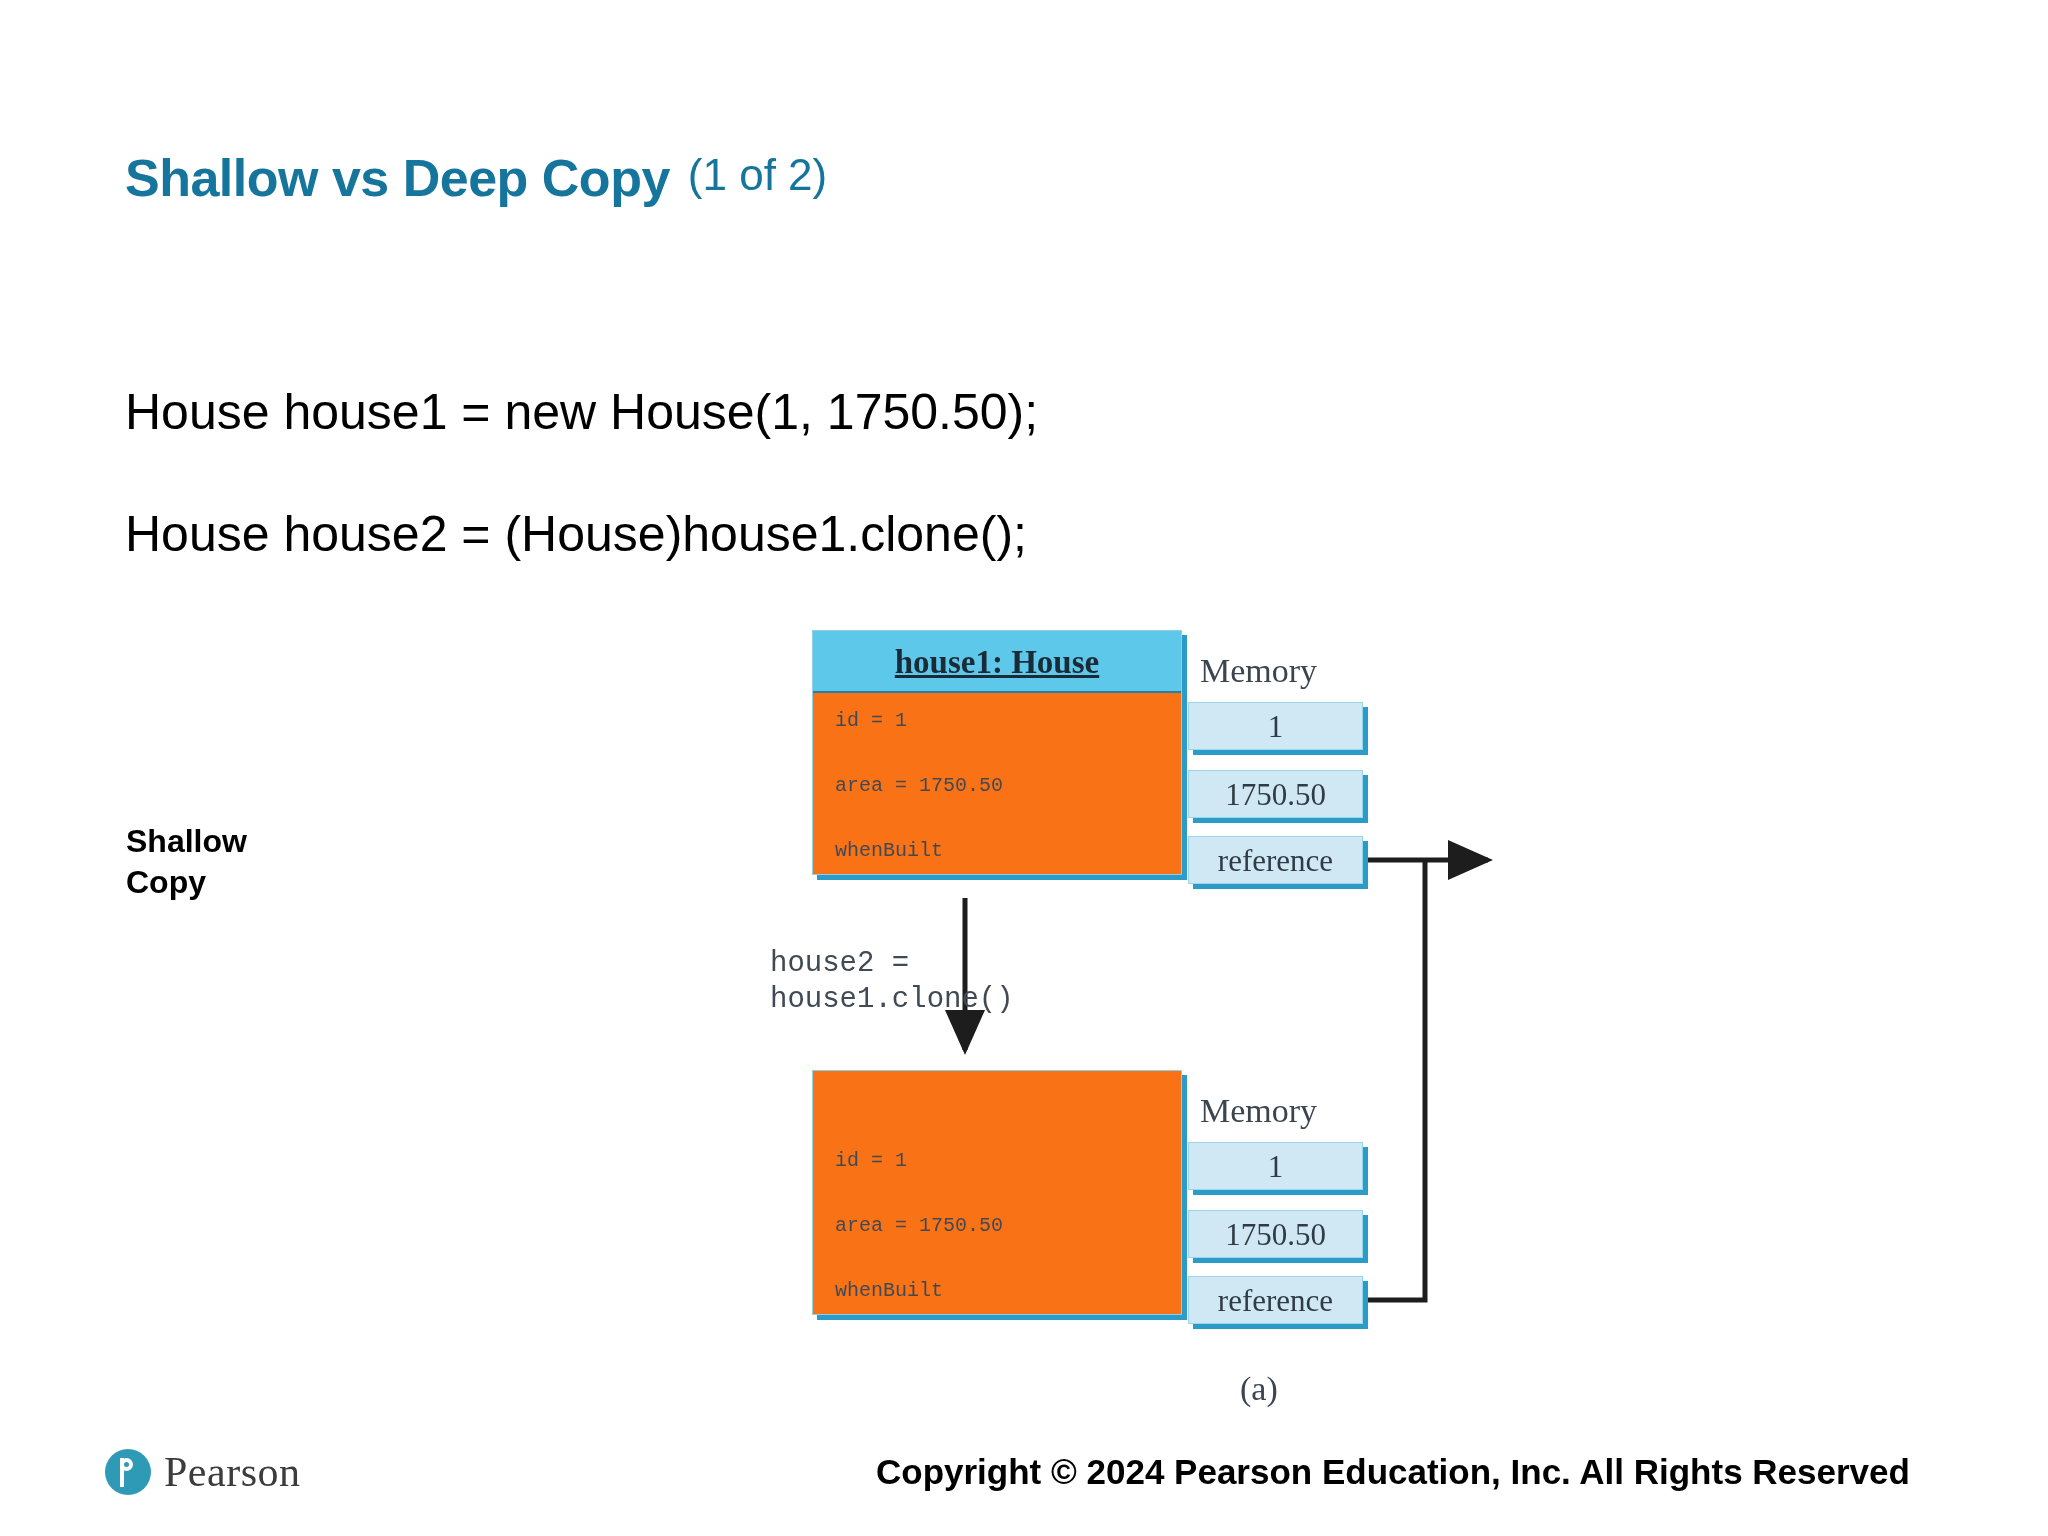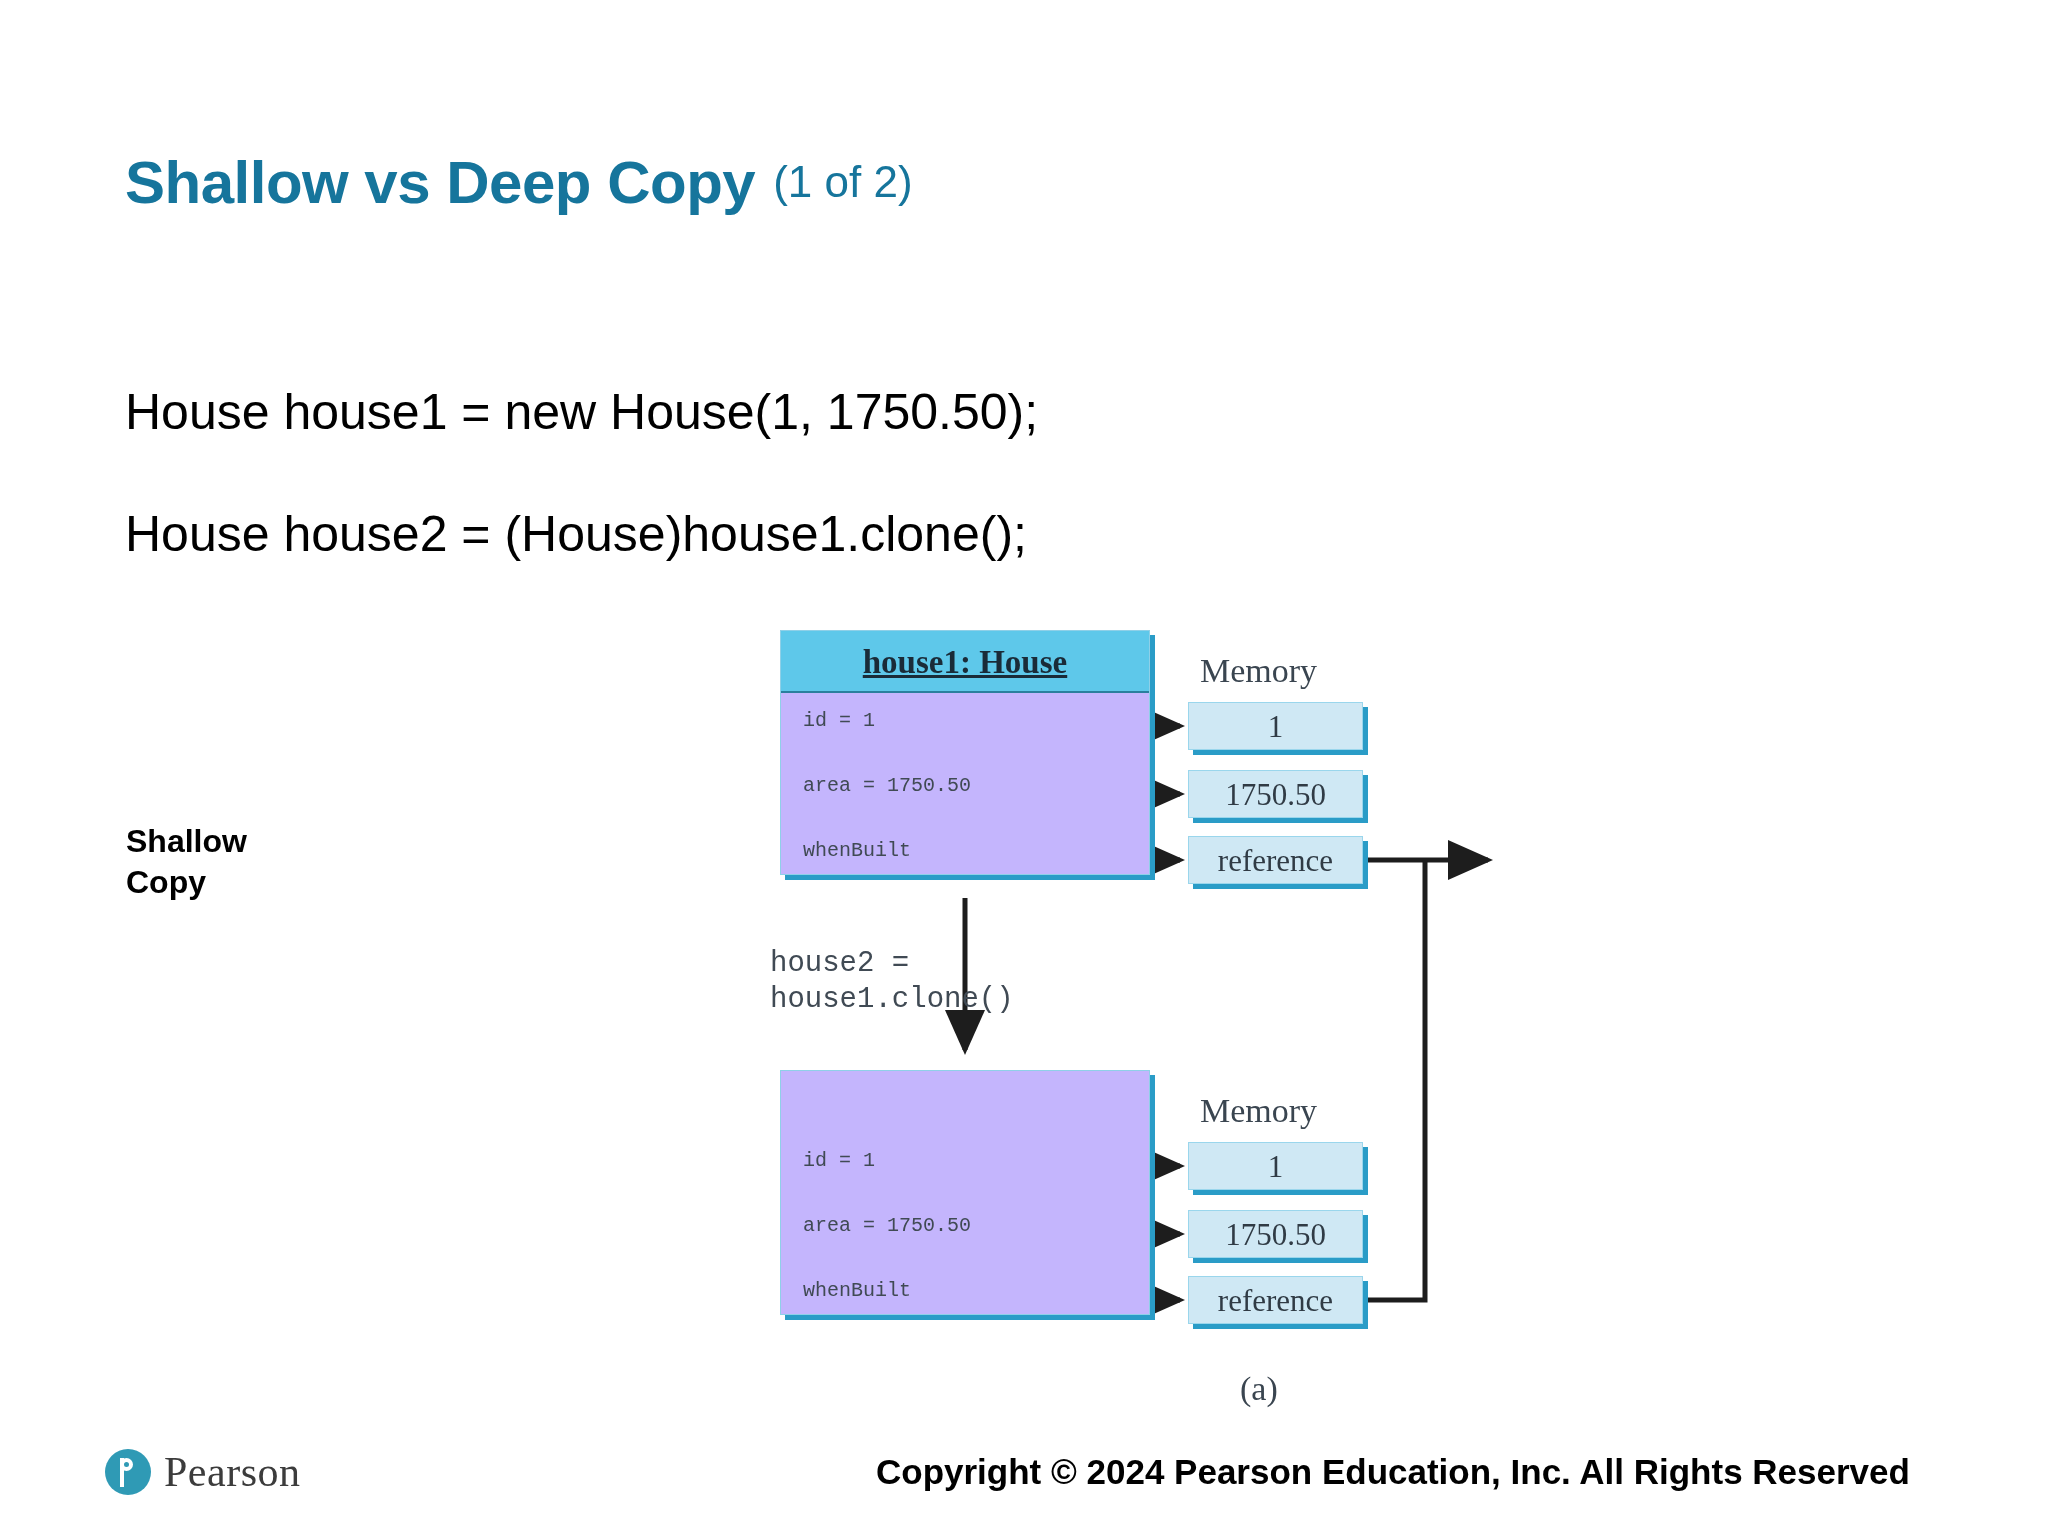--- a/index.html
+++ b/index.html
@@ -17,21 +17,21 @@
   }
 
   
   #slide-title {
     position: absolute;
     left: 125px;
     top: 148px;
     white-space: nowrap;
   }
   #slide-title .main {
-    font-size: 60px;
+    font-size: 52px;
     font-weight: bold;
     color: #16759c;
     letter-spacing: -0.5px;
   }
   #slide-title .sub {
     font-size: 44px;
     font-weight: normal;
     color: #16759c;
     margin-left: 18px;
     vertical-align: 6px;
@@ -64,24 +64,25 @@
     position: absolute;
     left: 770px;
     top: 630px;
     width: 1130px;
     height: 800px;
   }
 
   
   .obj-box {
     position: absolute;
-    background: #c4b5fd;
+    background: #f97316;
     box-shadow: 5px 5px 0 0 #2a9cc7;
     border: 1px solid #8fd0e8;
     box-sizing: border-box;
+    margin-left: 32px;
   }
   .obj-header {
     background: #5ec8ea;
     text-align: center;
     font-family: "Liberation Serif", serif;
     font-weight: bold;
     color: #1a2b38;
     border-bottom: 2px solid #2a7f9e;
     box-sizing: border-box;
   }

